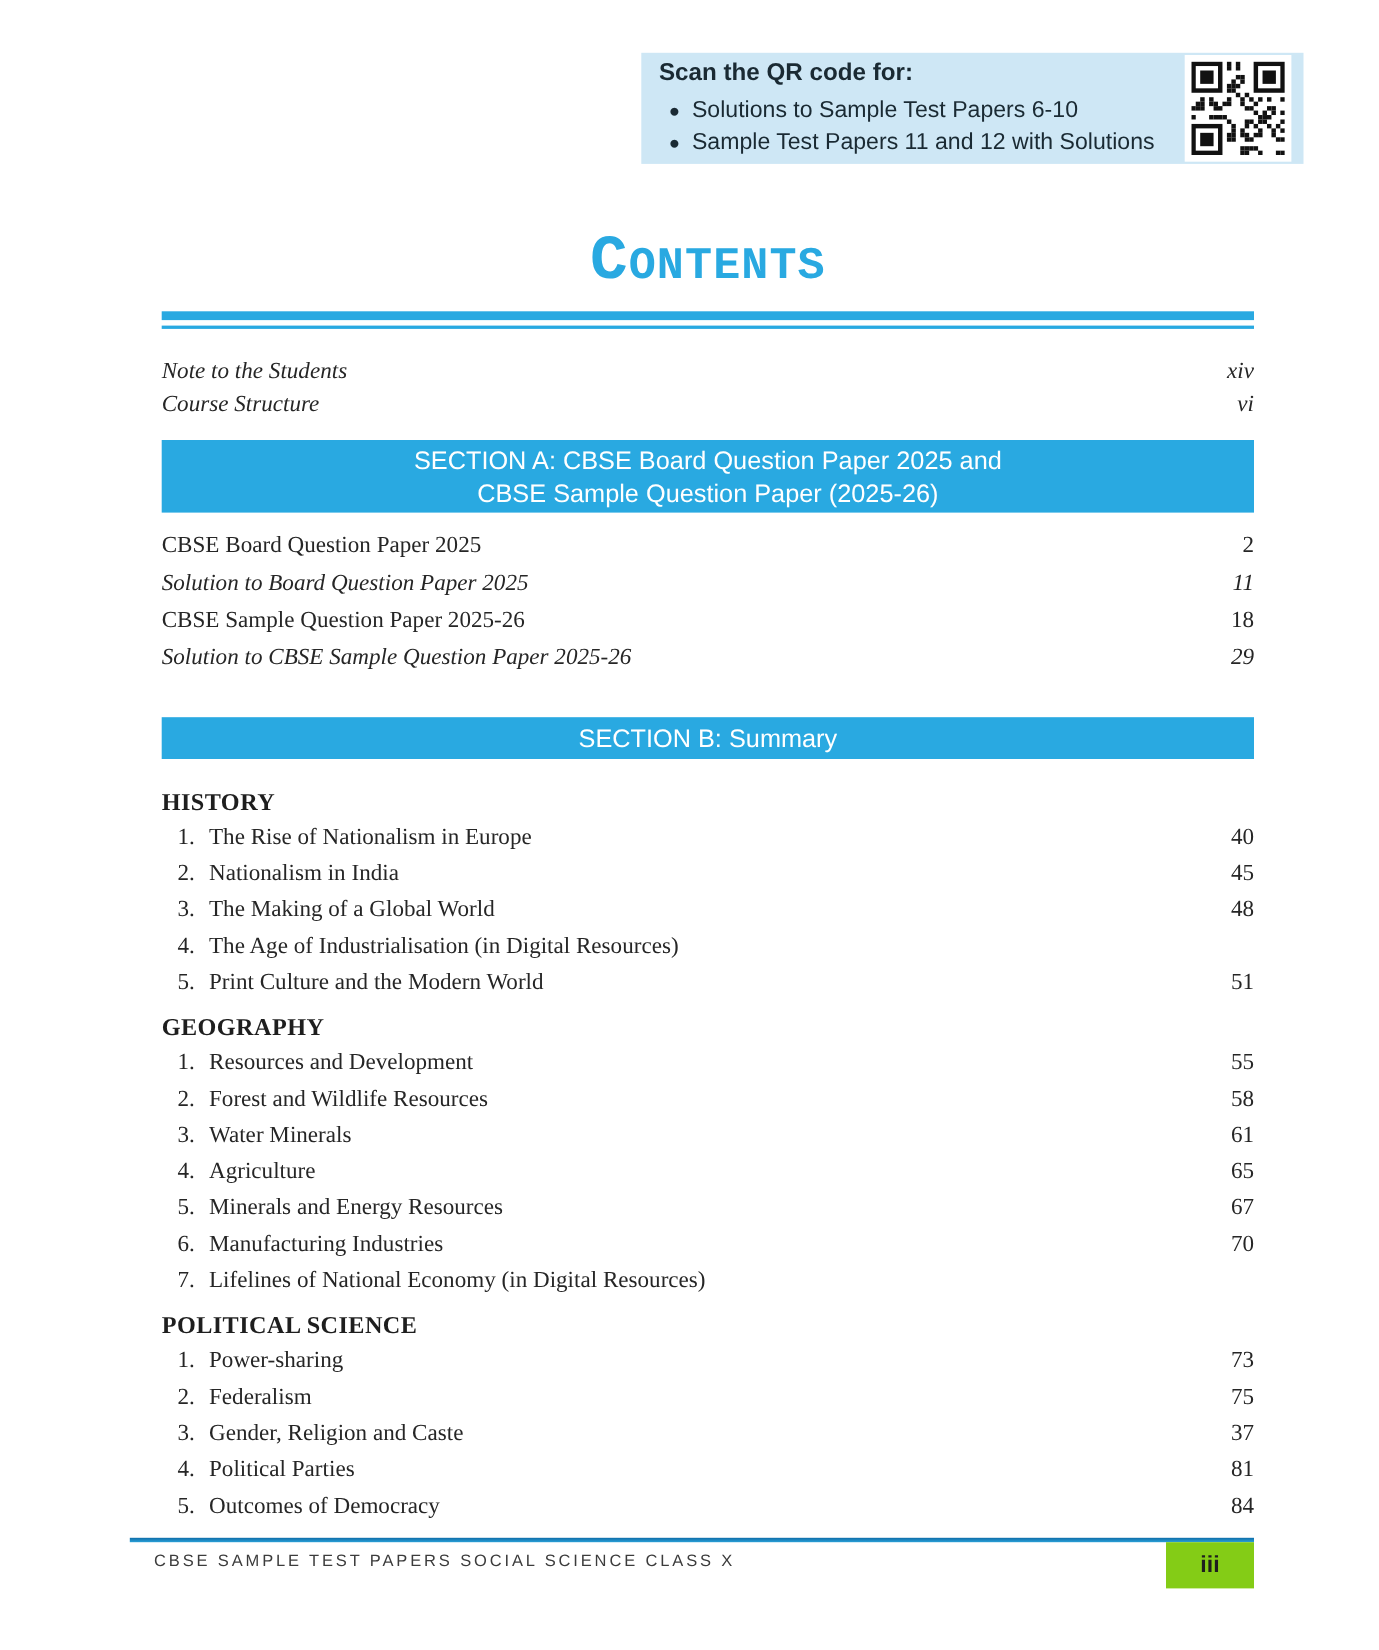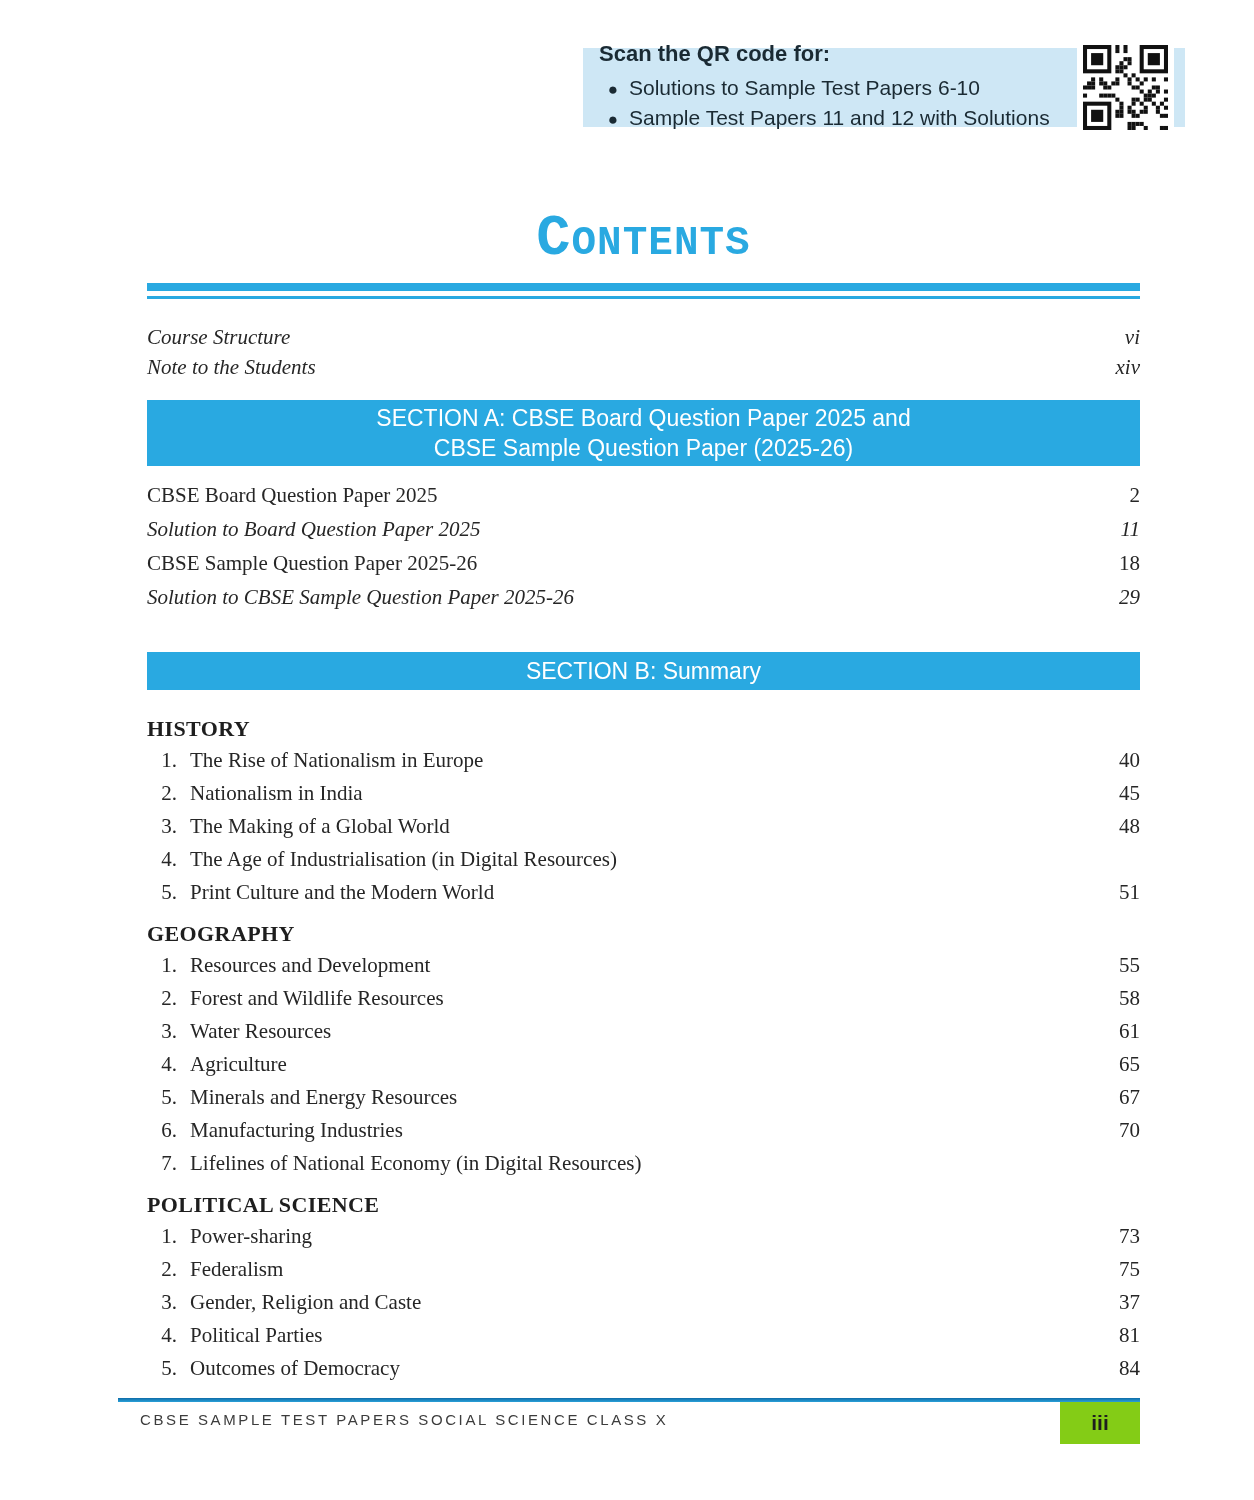--- a/index.html
+++ b/index.html
@@ -3,21 +3,21 @@
 <meta charset="utf-8">
 <style>
   html,body { margin:0; padding:0; }
   body {
     width:1254px; height:1500px; background:#ffffff; position:relative;
     font-family:"Liberation Serif", serif; color:#262626; overflow:hidden;
   }
 
   
   .qr-banner {
-    position:absolute; left:583px; top:48px; width:602px; height:79px;
+    position:absolute; left:583px; top:48px; width:602px; height:101px;
     background:#cee7f5; display:flex; align-items:center;
   }
   .qr-text { flex:1; padding-left:16px; font-family:"Liberation Sans", sans-serif; color:#1a2a33; }
   .qr-title { font-weight:bold; font-size:22px; margin-bottom:7px; }
   .qr-list { list-style:none; margin:0; padding:0; }
   .qr-list li { font-size:21px; line-height:28px; display:flex; align-items:baseline; }
   .qr-list li .dot { width:16px; margin-left:6px; margin-right:8px; text-align:center; font-size:17px; }
   .qr-tile { width:97px; height:97px; background:#ffffff; margin-right:11px; flex:0 0 auto;
              display:flex; align-items:center; justify-content:center; }
 
@@ -188,26 +188,26 @@
   </div>
 </div>
 
 <div class="page-title">Contents</div>
 <div class="rule-thick"></div>
 <div class="rule-thin"></div>
 
 <div class="toc">
 
   <div class="row italic">
+    <span class="label">Note to the Students</span>
+    <span class="page">xiv</span>
+  </div>
+  <div class="row italic">
     <span class="label">Course Structure</span>
     <span class="page">vi</span>
-  </div>
-  <div class="row italic">
-    <span class="label">Note to the Students</span>
-    <span class="page">xiv</span>
   </div>
 
   <div class="section-banner banner-a">
     <div>SECTION A: CBSE Board Question Paper 2025 and</div>
     <div>CBSE Sample Question Paper (2025-26)</div>
   </div>
 
   <div class="entries">
     <div class="row">
       <span class="label">CBSE Board Question Paper 2025</span>
@@ -262,21 +262,21 @@
     <span class="label">Resources and Development</span>
     <span class="page">55</span>
   </div>
   <div class="item">
     <span class="num">2.</span>
     <span class="label">Forest and Wildlife Resources</span>
     <span class="page">58</span>
   </div>
   <div class="item">
     <span class="num">3.</span>
-    <span class="label">Water Resources</span>
+    <span class="label">Water Minerals</span>
     <span class="page">61</span>
   </div>
   <div class="item">
     <span class="num">4.</span>
     <span class="label">Agriculture</span>
     <span class="page">65</span>
   </div>
   <div class="item">
     <span class="num">5.</span>
     <span class="label">Minerals and Energy Resources</span>

